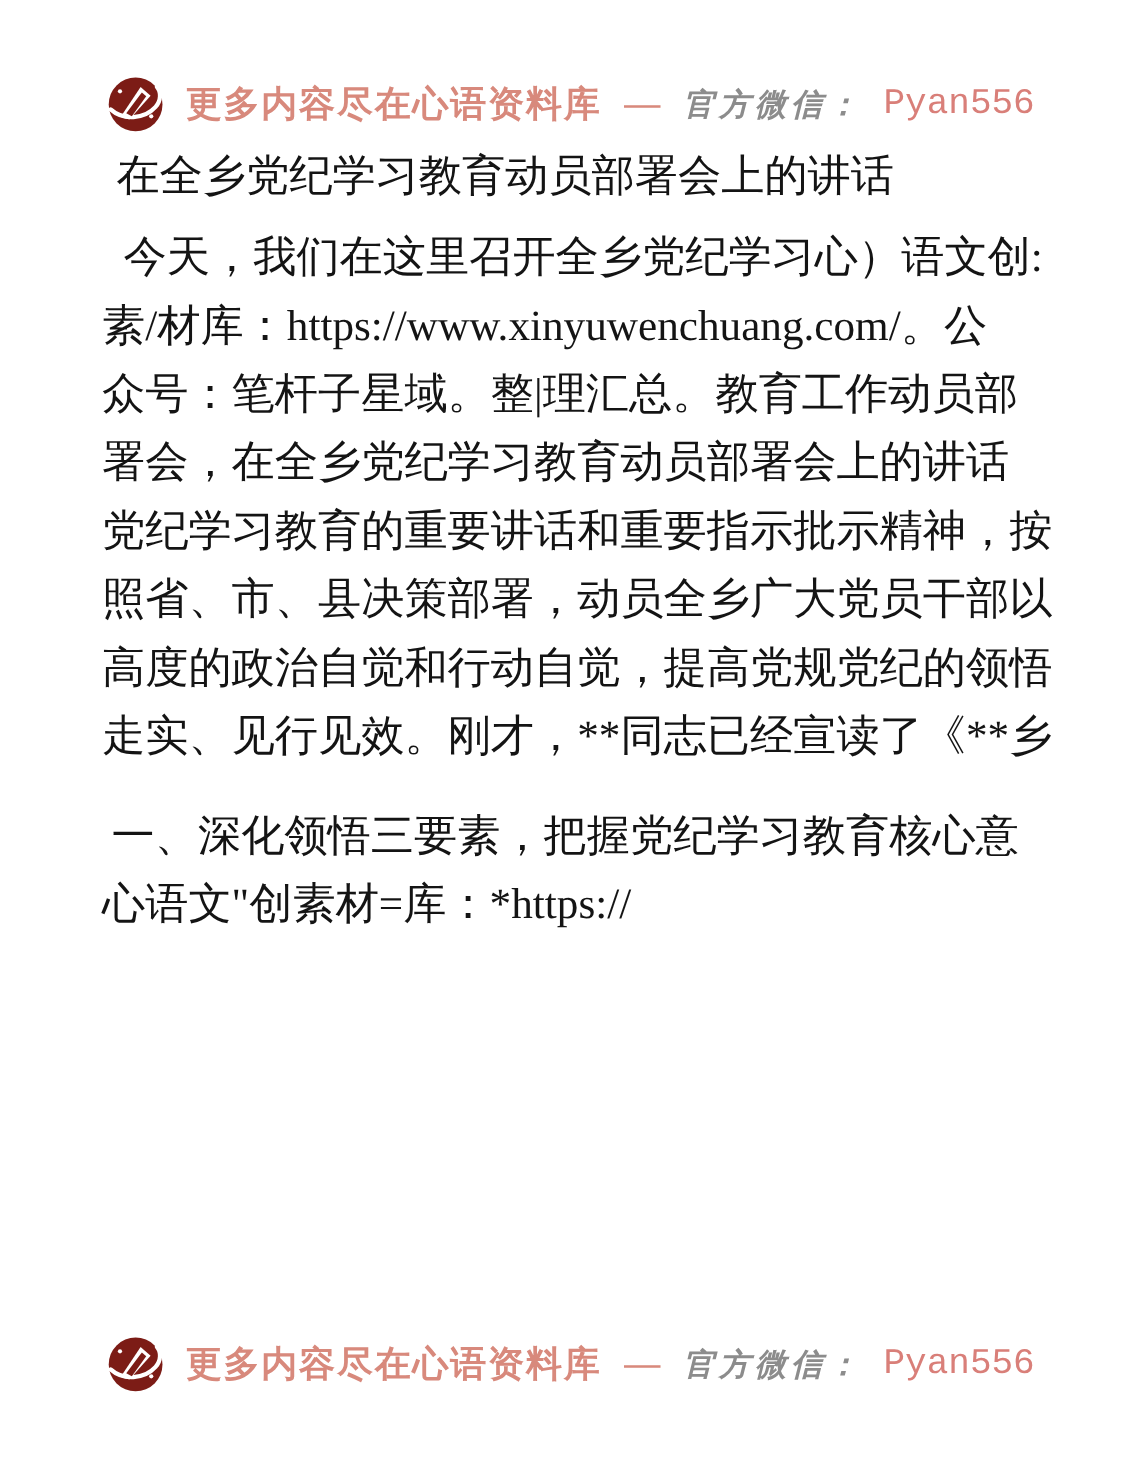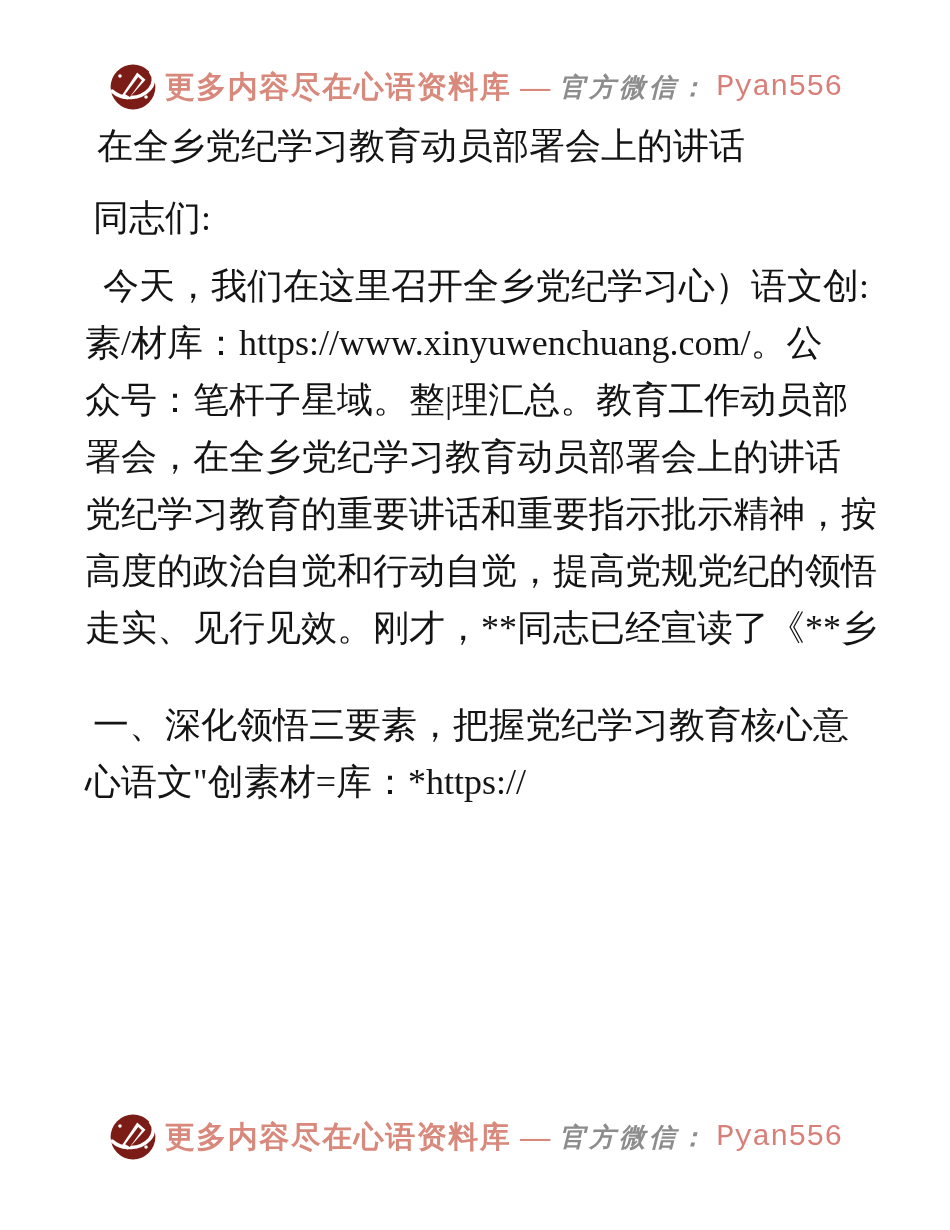--- a/index.html
+++ b/index.html
@@ -14,21 +14,21 @@
     width:950px;height:1230px;
     background:#ffffff;
     overflow:hidden;
     font-family:"Liberation Serif","DejaVu Serif",serif;
     color:#141414;
   }
   
   .watermark{
     position:absolute;left:0;width:100%;
     display:flex;align-items:center;justify-content:center;
-    gap:7px;white-space:nowrap;
+    gap:17px;white-space:nowrap;
   }
   .watermark.header{top:62px;}
   .watermark.footer{top:1112px;}
   .logo-badge{width:50px;height:50px;flex:0 0 auto;}
   .brand{
     font-size:30px;color:var(--brand);
     letter-spacing:1.5px;font-weight:bold;
   }
   .sep{font-size:30px;color:var(--brand);font-weight:bold;margin:0 2px;}
   .channel-label{
@@ -40,21 +40,21 @@
     font-family:Liberation Mono, monospace;
   }
   
   .content{
     position:absolute;top:110px;left:85px;right:78px;
     font-size:36px;
   }
   .doc-title{line-height:72px;text-indent:12px;white-space:nowrap;}
   .salutation{line-height:72px;text-indent:8px;white-space:nowrap;}
   .para{margin-top:4px;}
-  .section{margin-top:40px;}
+  .section{margin-top:26px;}
   .line{line-height:57px;white-space:nowrap;}
   .line.first-p{text-indent:18px;}
   .line.first-s{text-indent:8px;}
 </style>
 </head>
 <body>
 
 <div class="page">
 
   <div class="watermark header">
@@ -69,28 +69,28 @@
       </svg>
     </span>
     <span class="brand">更多内容尽在心语资料库</span>
     <span class="sep">—</span>
     <span class="channel-label">官方微信：</span>
     <span class="wechat-id">Pyan556</span>
   </div>
 
   <div class="content">
     <div class="doc-title">在全乡党纪学习教育动员部署会上的讲话</div>
-    <div class="salutation">同志们:</div>
 
     <div class="para">
       <div class="line first-p">今天，我们在这里召开全乡党纪学习心）语文创:</div>
       <div class="line">素/材库：https://www.xinyuwenchuang.com/。公</div>
       <div class="line">众号：笔杆子星域。整|理汇总。教育工作动员部</div>
       <div class="line">署会，在全乡党纪学习教育动员部署会上的讲话</div>
       <div class="line">党纪学习教育的重要讲话和重要指示批示精神，按</div>
+      <div class="line">照省、市、县决策部署，动员全乡广大党员干部以</div>
       <div class="line">高度的政治自觉和行动自觉，提高党规党纪的领悟</div>
       <div class="line">走实、见行见效。刚才，**同志已经宣读了《**乡</div>
     </div>
 
     <div class="section">
       <div class="line first-s">一、深化领悟三要素，把握党纪学习教育核心意</div>
       <div class="line">心语文"创素材=库：*https://</div>
     </div>
   </div>
 

